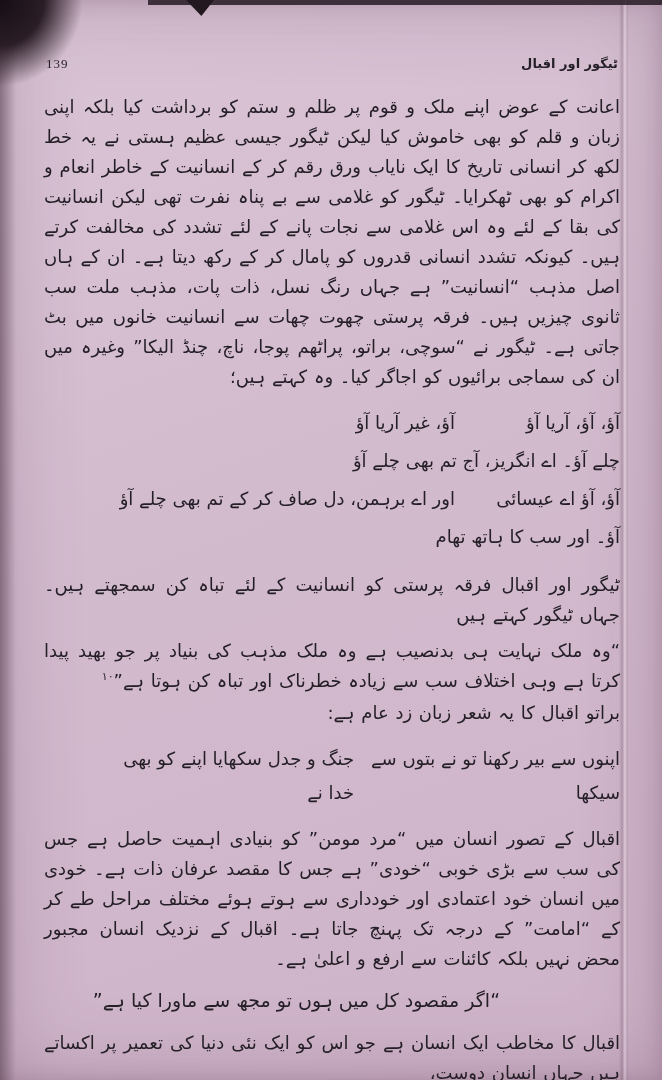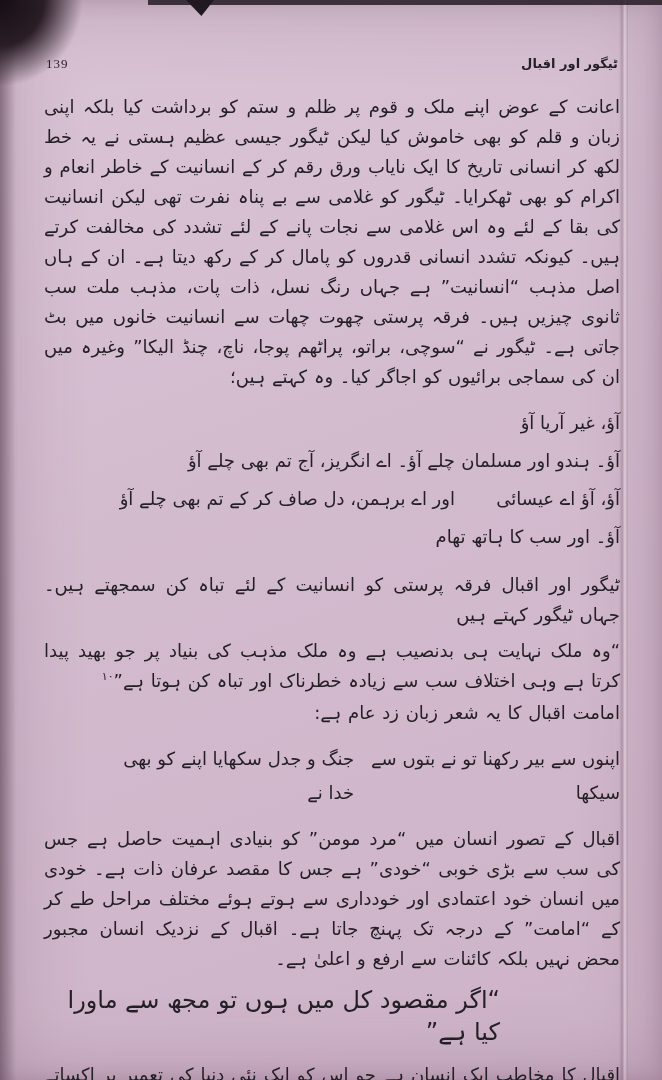--- a/index.html
+++ b/index.html
@@ -40,21 +40,21 @@
 
   .verse-block { margin: 12px 0 14px; }
   .vrow { display: flex; line-height: 38px; font-size: 18px; }
   .vrow .h1 { flex: 0 0 auto; min-width: 165px; }
   .vrow .h2 { flex: 0 0 auto; }
   .vrow.single .h1 { min-width: 0; }
 
   .verse2 { display: flex; justify-content: space-between; font-size: 18px;
     line-height: 34px; margin: 14px 0 14px 58px; }
 
-  .quote-line { font-size: 24px; line-height: 32px; text-align: right;
+  .quote-line { font-size: 19px; line-height: 32px; text-align: right;
     margin: 10px 120px 12px 0; }
 </style>
 </head>
 <body>
 
 <div class="scan">
 
   <div class="left-edge"></div>
   <div class="crease"></div>
   <div class="top-strip"></div>
@@ -65,40 +65,40 @@
 
     <div class="header">
       <span class="title">ٹیگور اور اقبال</span>
       <span class="pagenum" dir="ltr">139</span>
     </div>
 
     <p class="prose">اعانت کے عوض اپنے ملک و قوم پر ظلم و ستم کو برداشت کیا بلکہ اپنی زبان و قلم کو بھی خاموش کیا لیکن ٹیگور جیسی عظیم ہستی نے یہ خط لکھ کر انسانی تاریخ کا ایک نایاب ورق رقم کر کے انسانیت کے خاطر انعام و اکرام کو بھی ٹھکرایا۔ ٹیگور کو غلامی سے بے پناہ نفرت تھی لیکن انسانیت کی بقا کے لئے وہ اس غلامی سے نجات پانے کے لئے تشدد کی مخالفت کرتے ہیں۔ کیونکہ تشدد انسانی قدروں کو پامال کر کے رکھ دیتا ہے۔ ان کے ہاں اصل مذہب “انسانیت” ہے جہاں رنگ نسل، ذات پات، مذہب ملت سب ثانوی چیزیں ہیں۔ فرقہ پرستی چھوت چھات سے انسانیت خانوں میں بٹ جاتی ہے۔ ٹیگور نے “سوچی، براتو، پراٹھم پوجا، ناچ، چنڈ الیکا” وغیرہ میں ان کی سماجی برائیوں کو اجاگر کیا۔ وہ کہتے ہیں؛</p>
 
     <div class="verse-block">
       <div class="vrow">
+        <span class="h1">آؤ، آؤ، آریا آؤ</span>
         <span class="h2">آؤ، غیر آریا آؤ</span>
       </div>
       <div class="vrow">
-        <span class="h1">آؤ۔ ہندو اور مسلمان</span>
         <span class="h2">چلے آؤ۔ اے انگریز، آج تم بھی چلے آؤ</span>
       </div>
       <div class="vrow">
         <span class="h1">آؤ، آؤ اے عیسائی</span>
         <span class="h2">اور اے برہمن، دل صاف کر کے تم بھی چلے آؤ</span>
       </div>
       <div class="vrow single">
         <span class="h1">آؤ۔ اور سب کا ہاتھ تھام</span>
       </div>
     </div>
 
     <p class="prose">ٹیگور اور اقبال فرقہ پرستی کو انسانیت کے لئے تباہ کن سمجھتے ہیں۔ جہاں ٹیگور کہتے ہیں</p>
 
     <p class="prose quote-para"><span>“وہ ملک نہایت ہی بدنصیب ہے وہ ملک مذہب کی بنیاد پر جو بھید پیدا کرتا ہے وہی اختلاف سب سے زیادہ خطرناک اور تباہ کن ہوتا ہے”</span><sup class="fnote">۱۰</sup></p>
 
-    <p class="prose">امامت اقبال کا یہ شعر زبان زد عام ہے:</p>
+    <p class="prose">براتو اقبال کا یہ شعر زبان زد عام ہے:</p>
 
     <div class="verse2">
       <span>اپنوں سے بیر رکھنا تو نے بتوں سے سیکھا</span>
       <span>جنگ و جدل سکھایا اپنے کو بھی خدا نے</span>
     </div>
 
     <p class="prose">اقبال کے تصور انسان میں “مرد مومن” کو بنیادی اہمیت حاصل ہے جس کی سب سے بڑی خوبی “خودی” ہے جس کا مقصد عرفان ذات ہے۔ خودی میں انسان خود اعتمادی اور خودداری سے ہوتے ہوئے مختلف مراحل طے کر کے “امامت” کے درجہ تک پہنچ جاتا ہے۔ اقبال کے نزدیک انسان مجبور محض نہیں بلکہ کائنات سے ارفع و اعلیٰ ہے۔</p>
 
     <p class="quote-line">“اگر مقصود کل میں ہوں تو مجھ سے ماورا کیا ہے”</p>
 

